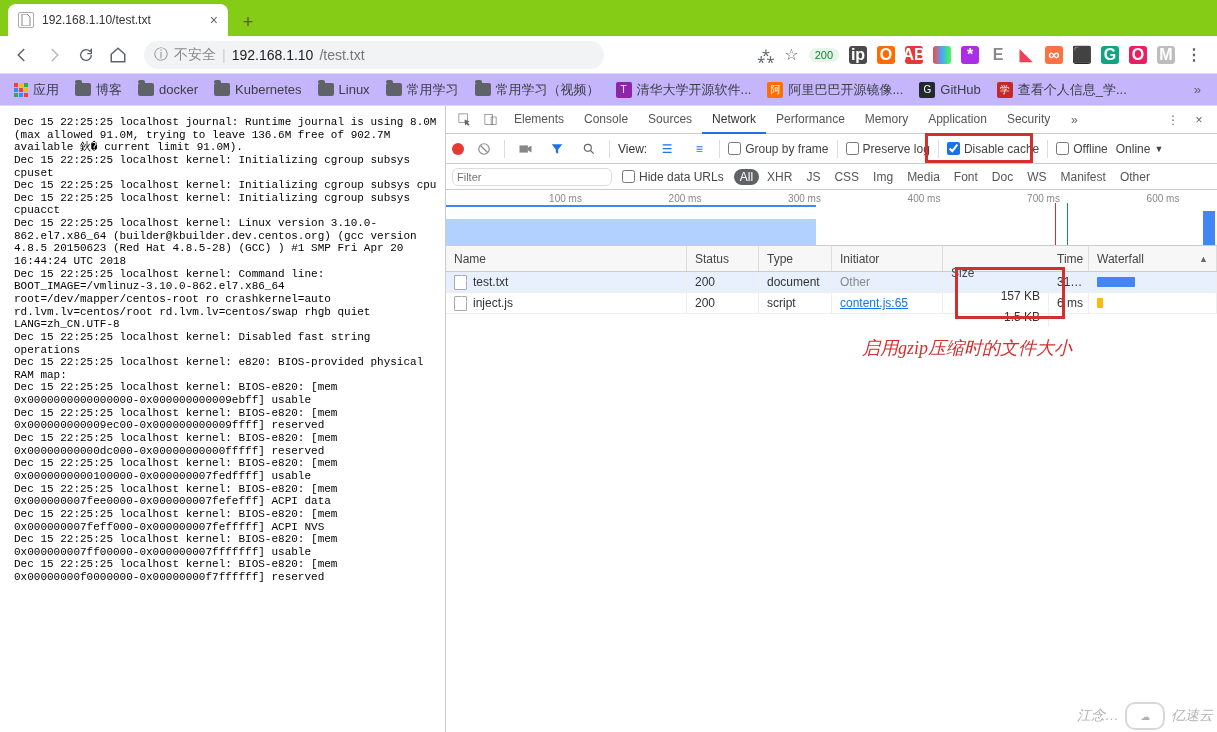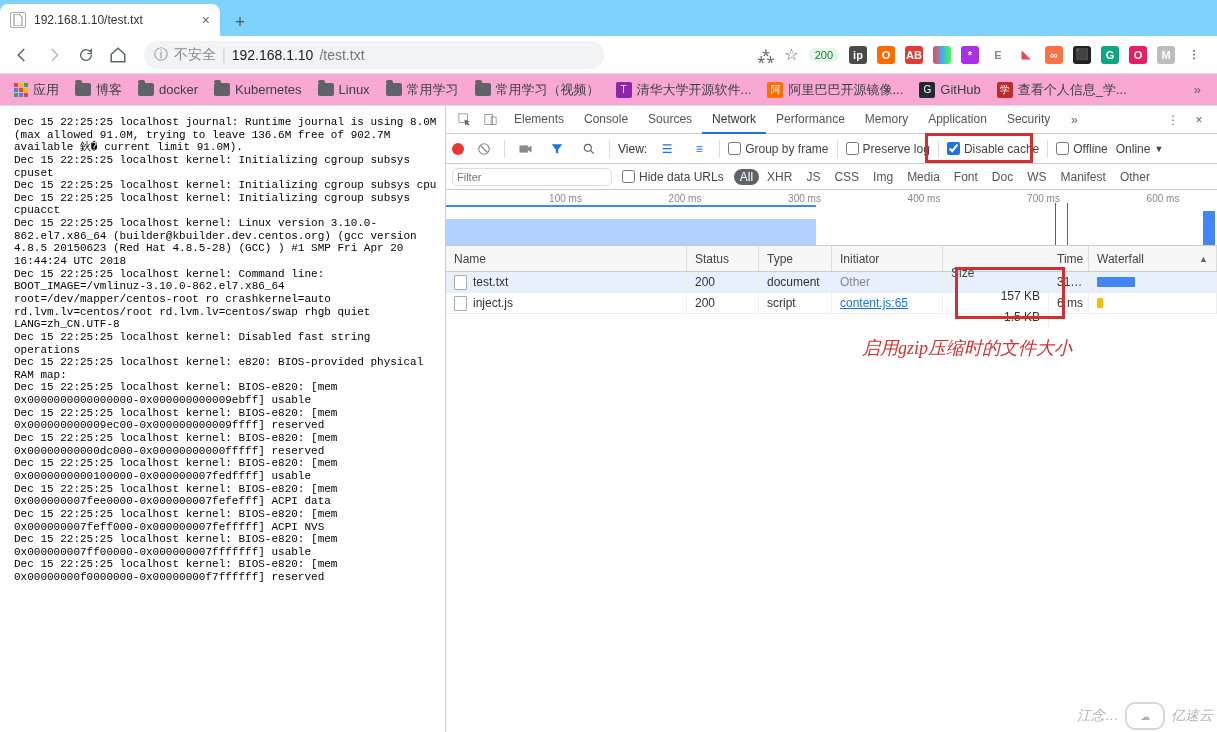--- a/index.html
+++ b/index.html
@@ -1,40 +1,40 @@
 <!DOCTYPE html>
 <html><head>
 <meta charset="utf-8">
 <style>
 * { margin: 0; padding: 0; box-sizing: border-box; font-family: -apple-system, "Segoe UI", Arial, sans-serif; }
 body { width: 1217px; height: 732px; background: #fff; overflow: hidden; position: relative; }
 
 
-.tab-strip { height: 36px; background: #7dd3fc; display: flex; align-items: flex-end; }
+.tab-strip { height: 36px; background: #84cc16; display: flex; align-items: flex-end; padding-left: 8px; }
 .tab { background: #fff; height: 32px; min-width: 220px; border-radius: 8px 8px 0 0; display: flex; align-items: center; padding: 0 10px; font-size: 12px; color: #333; gap: 8px; }
 .tab .favicon { width: 16px; height: 16px; border: 1px solid #aaa; border-radius: 2px; display:flex; align-items:center; justify-content:center; }
 .tab .close { margin-left: auto; color: #666; cursor: pointer; font-size: 14px; }
 .new-tab { width: 28px; height: 28px; display: flex; align-items: center; justify-content: center; color: #555; font-size: 18px; margin-left: 6px; cursor: pointer; }
 
 
 .toolbar { height: 38px; background: #fff; border-bottom: 1px solid #dadce0; display: flex; align-items: center; padding: 0 8px; gap: 4px; }
 .nav-btn { width: 28px; height: 28px; display: flex; align-items: center; justify-content: center; color: #5f6368; border-radius: 50%; cursor: pointer; }
 .nav-btn.disabled { color: #bbb; }
 .addr { flex: 0 0 auto; display: flex; align-items: center; height: 28px; border-radius: 14px; background: #f1f3f4; padding: 0 10px; font-size: 14px; color: #555; gap: 6px; margin-left: 8px; width: 460px; }
 .addr .info { font-size: 14px; color: #888; }
 .addr .warn { color: #888; }
 .addr .sep { color: #ccc; }
 .addr .url-host { color: #202124; }
 .addr .url-path { color: #777; }
 .ext-row { margin-left: auto; display: flex; align-items: center; gap: 10px; padding-right: 6px; }
-.ext-icon { width: 18px; height: 18px; border-radius: 3px; display:flex; align-items:center; justify-content:center; font-size:11px; color:#fff; font-weight:bold; }
+.ext-icon { width: 18px; height: 18px; border-radius: 3px; display:flex; align-items:center; justify-content:center; font-size:16px; color:#fff; font-weight:bold; }
 .badge-green { background:#e6f4ea; color:#188038; border-radius:8px; padding:1px 6px; font-size:11px; }
 
 
-.bookmarks { height: 32px; background: #f9a8d4; border-bottom: 1px solid #dadce0; display: flex; align-items: center; padding: 0 8px; gap: 4px; font-size: 13px; color: #3c4043; }
+.bookmarks { height: 32px; background: #c4b5fd; border-bottom: 1px solid #dadce0; display: flex; align-items: center; padding: 0 8px; gap: 4px; font-size: 13px; color: #3c4043; }
 .bm-item { display: flex; align-items: center; gap: 5px; padding: 4px 6px; border-radius: 4px; cursor: pointer; white-space: nowrap; }
 .bm-folder { width: 16px; height: 13px; background: #5f6368; border-radius: 2px; position: relative; }
 .bm-folder::before { content:""; position:absolute; top:-3px; left:0; width:7px; height:3px; background:#5f6368; border-radius:2px 2px 0 0; }
 .bm-fav { width: 16px; height: 16px; border-radius: 2px; background:#ddd; display:flex;align-items:center;justify-content:center;font-size:10px; }
 .bm-overflow { margin-left: auto; color: #5f6368; padding: 4px 8px; cursor: pointer; }
 
 
 .main { display: flex; height: calc(732px - 36px - 38px - 32px); }
 .page { width: 445px; padding: 10px 6px 10px 14px; font-family: "Consolas","Courier New",monospace; font-size: 11px; line-height: 1.15; color: #000; white-space: pre-wrap; overflow: hidden; }
 

